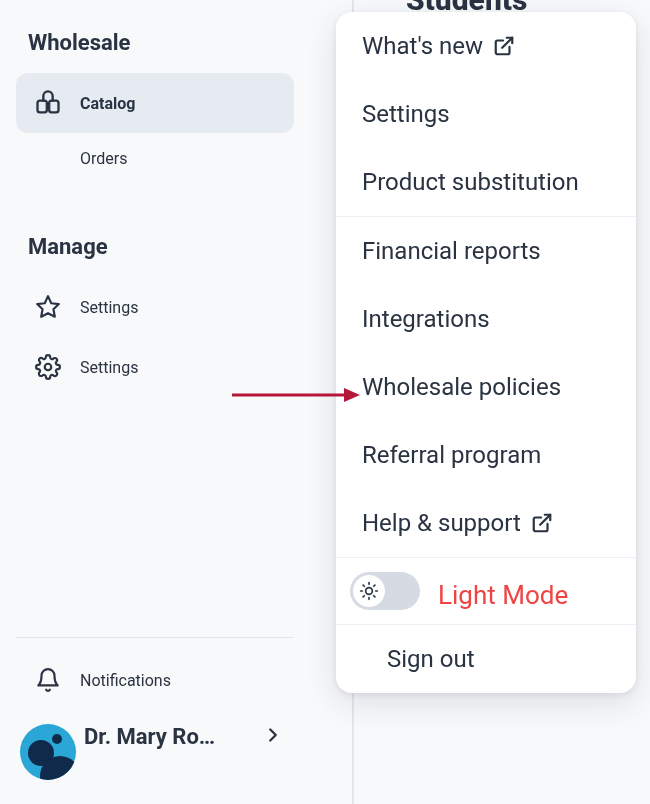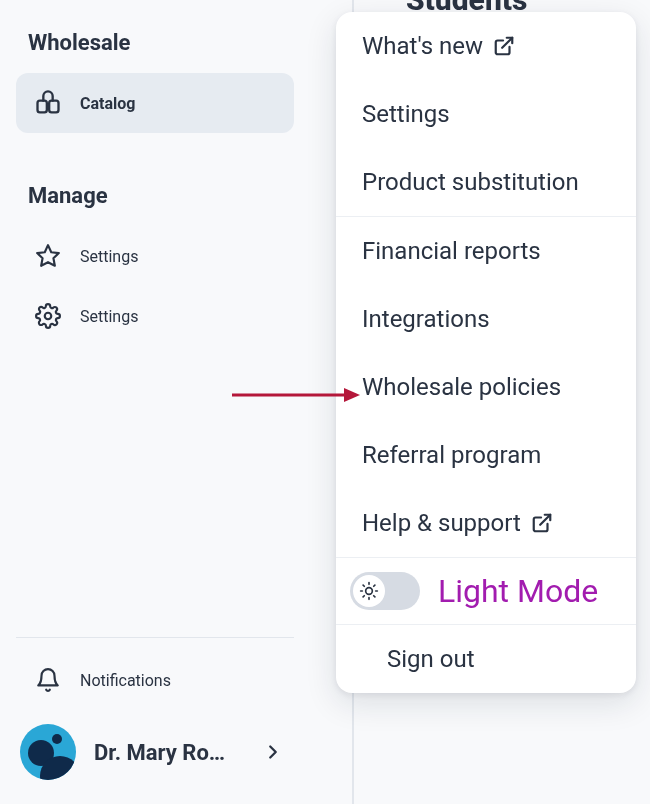--- a/index.html
+++ b/index.html
@@ -60,22 +60,21 @@
   .spacer {
     flex: 1;
   }
   .divider {
     height: 1px;
     background: #e2e6ec;
     margin: 12px 0;
   }
   .user-row {
     display: flex;
-    align-items: center;
-    gap: 18px;
+    gap: 8px;
     padding: 14px 10px 24px 4px;
     font-size: 22px;
     font-weight: 700;
     color: #2a3342;
     cursor: pointer;
   }
   .avatar {
     width: 56px;
     height: 56px;
     border-radius: 50%;
@@ -163,25 +162,25 @@
     display: flex;
     align-items: center;
     gap: 10px;
     cursor: pointer;
   }
   .menu-item .ext-icon {
     display: inline-flex;
   }
   .mode-row {
     display: flex;
-    align-items: flex-start;
+    align-items: flex-end;
     gap: 18px;
     padding: 14px 18px 14px 14px;
-    font-size: 32px;
-    color: #a21caf;
+    font-size: 26px;
+    color: #ef4444;
   }
   .toggle {
     width: 70px;
     height: 38px;
     background: #d6dbe3;
     border-radius: 40px;
     position: relative;
     cursor: pointer;
     flex-shrink: 0;
   }
@@ -221,20 +220,23 @@
     <span class="icon-slot">
       <svg width="28" height="28" viewBox="0 0 24 24" fill="none" stroke="#2a3342" stroke-width="2" stroke-linecap="round" stroke-linejoin="round">
         <rect x="3" y="10" width="8" height="10" rx="2"></rect>
         <rect x="13" y="10" width="8" height="10" rx="2"></rect>
         <path d="M8 10V6a4 4 0 0 1 8 0v4"></path>
       </svg>
     </span>
     <span>Catalog</span>
   </div>
 
+  <div class="nav-item nav-item-indent">
+    <span>Orders</span>
+  </div>
 
   <div class="section-title" style="padding-top:50px">Manage</div>
 
   <div class="nav-item">
     <span class="icon-slot">
       <svg width="26" height="26" viewBox="0 0 24 24" fill="none" stroke="#2a3342" stroke-width="2" stroke-linecap="round" stroke-linejoin="round">
         <polygon points="12 2 15 8.5 22 9.3 17 14 18.3 21 12 17.7 5.7 21 7 14 2 9.3 9 8.5 12 2"></polygon>
       </svg>
     </span>
     <span>Settings</span>

